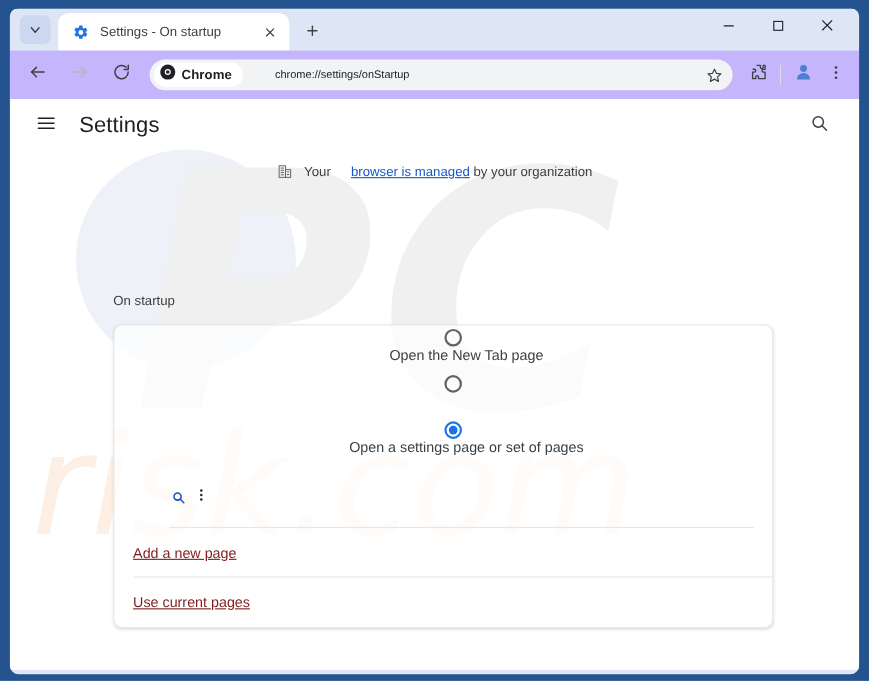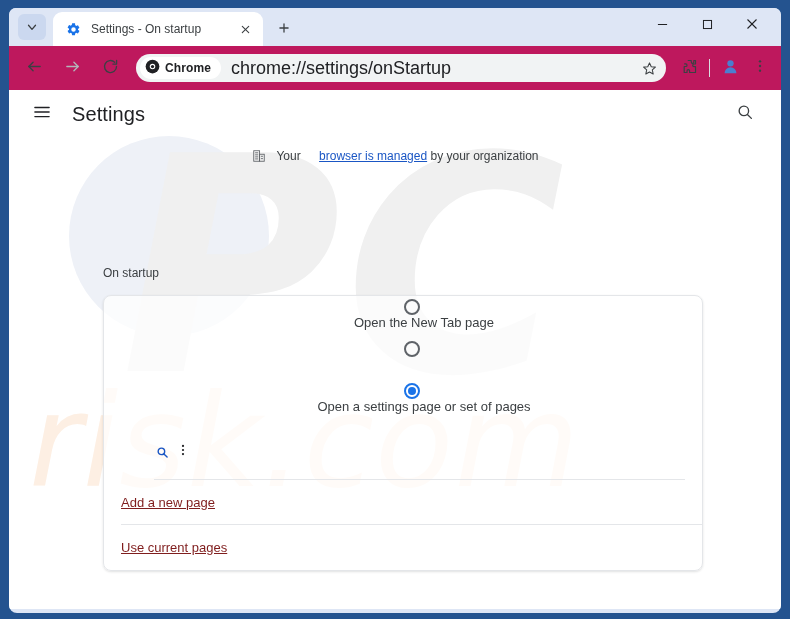--- a/index.html
+++ b/index.html
@@ -102,21 +102,21 @@
     cursor: pointer;
   }
   #win-minimize { right: 98px; }
   #win-maximize { right: 53px; }
   #win-close    { right: 8px; }
 
   
   #toolbar {
     position: relative;
     height: 44px;
-    background: #be185d;
+    background: #c4b5fd;
     display: flex;
     align-items: center;
   }
   .nav-btn {
     width: 30px; height: 30px;
     margin-left: 8px;
     display: flex; align-items: center; justify-content: center;
     border-radius: 50%;
     cursor: pointer;
     flex: 0 0 auto;
@@ -144,23 +144,23 @@
     flex: 0 0 auto;
   }
   #chrome-chip .chip-label {
     font-size: 12px;
     font-weight: bold;
     color: #202124;
     margin-left: 5px;
     letter-spacing: 0.1px;
   }
   #omnibox-url {
-    font-size: 18px;
+    font-size: 10px;
     color: #202124;
-    margin-left: 10px;
+    margin-left: 29px;
     white-space: nowrap;
   }
   #bookmark-star {
     position: absolute;
     right: 6px; top: 3px;
     width: 22px; height: 22px;
     display: flex; align-items: center; justify-content: center;
     cursor: pointer;
   }
   #extensions-button {

